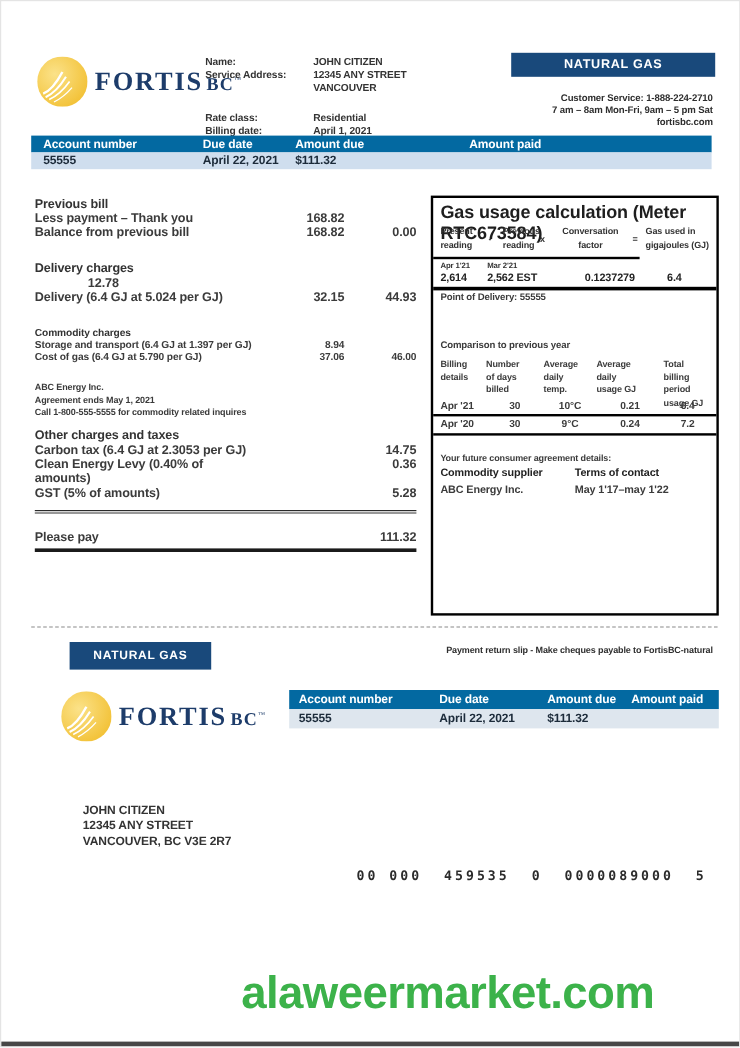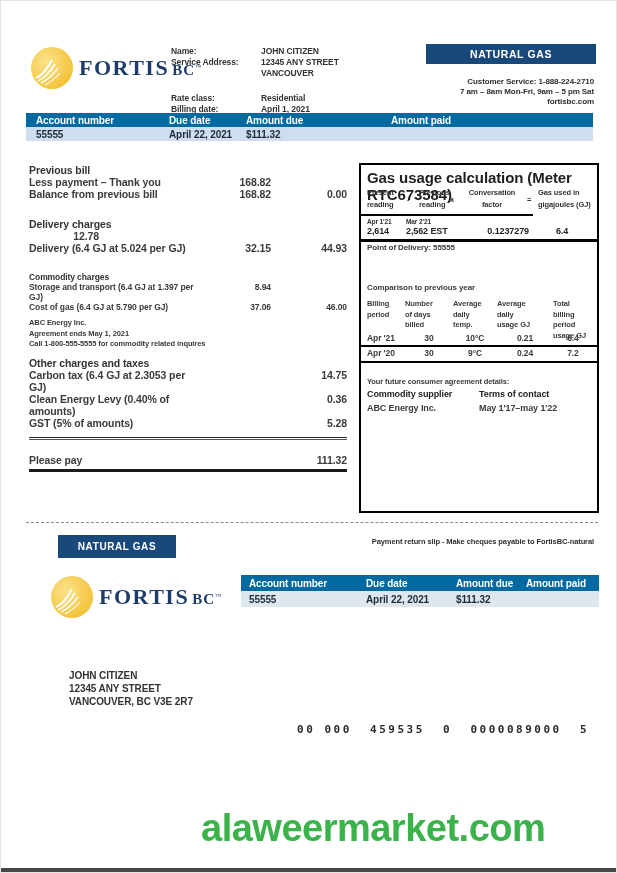--- a/index.html
+++ b/index.html
@@ -40,21 +40,21 @@
   .acct-slip { left: 240px; top: 574px; width: 358px; font-size: 10px; }
   .acct-slip .acct-head, .acct-slip .acct-row { grid-template-columns: 117px 90px 70px 1fr; padding-left: 8px; height: 16px; }
   .acct-slip .acct-row { background: #dee6ee; color: #1c2b3a; font-weight: 700; }
 
   
   .sec { left: 28px; width: 318px; }
   .sec-title { font-weight: 700; font-size: 10.5px; color: #333; }
   .charge-row { display: flex; line-height: 12px; font-size: 10.5px; font-weight: 600; }
   .c-label { flex: 1; }
   .c-amount { width: 70px; text-align: right; }
-  .c-total { width: 76px; text-align: right; }
+  .c-total { width: 60px; text-align: right; }
   .sec-small .sec-title { font-size: 8.5px; }
   .sec-small .charge-row { font-size: 8.5px; line-height: 10px; }
   .note-line { font-size: 7.5px; font-weight: 600; line-height: 10.5px; color: #3a3a3a; }
   .gst-row { border-bottom: 1.5px solid #2a2a2a; padding-bottom: 8px; }
   .pp-row { border-bottom: 3px solid #1b1b1b; padding: 14px 0 3px; font-weight: 700; margin-top: 1px; border-top: 1px solid #555; }
 
   
   .usage-box { left: 358px; top: 162px; width: 240px; height: 350px; border: 2.5px solid #000; }
   .ub-title { left: 6px; top: 4px; font-size: 15px; font-weight: 700; color: #1e1e1e; }
   .mcol { font-size: 7.5px; font-weight: 600; line-height: 12px; white-space: pre-line; color: #333; }
@@ -230,21 +230,21 @@
     <div class="abs mval" style="left:45px; top:61px;">2,562 EST</div>
     <div class="abs mval" style="left:100px; top:61px; width:68px; text-align:right;">0.1237279</div>
     <div class="abs mval" style="left:177px; top:61px; width:48px; text-align:center;">6.4</div>
     <div class="abs hrule" style="left:0; top:74px; width:100%; height:2.5px;"></div>
 
     <div class="abs ub-pod">Point of Delivery: 55555</div>
 
     <div class="abs comp-title">Comparison to previous year</div>
     <div class="abs comp-grid" style="top:134px;">
       <span class="hc">Billing
-period</span>
+details</span>
       <span class="hc">Number
 of days
 billed</span>
       <span class="hc">Average
 daily
 temp.</span>
       <span class="hc">Average
 daily
 usage GJ</span>
       <span class="hc">Total billing

